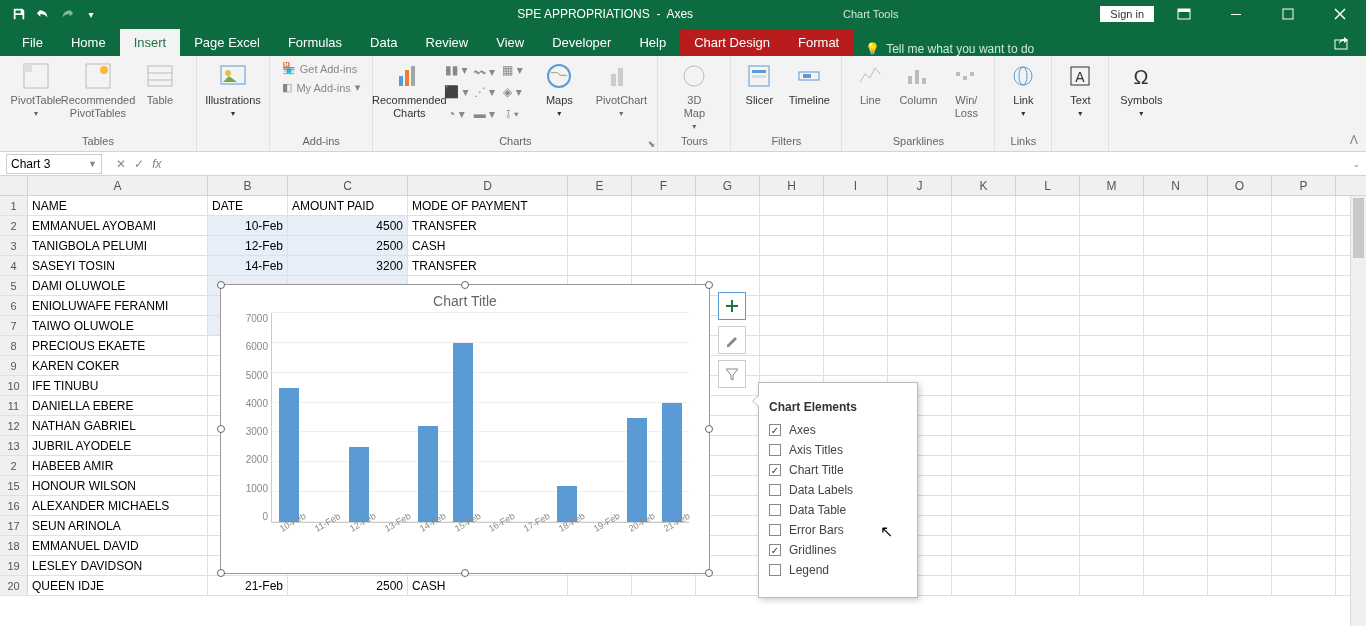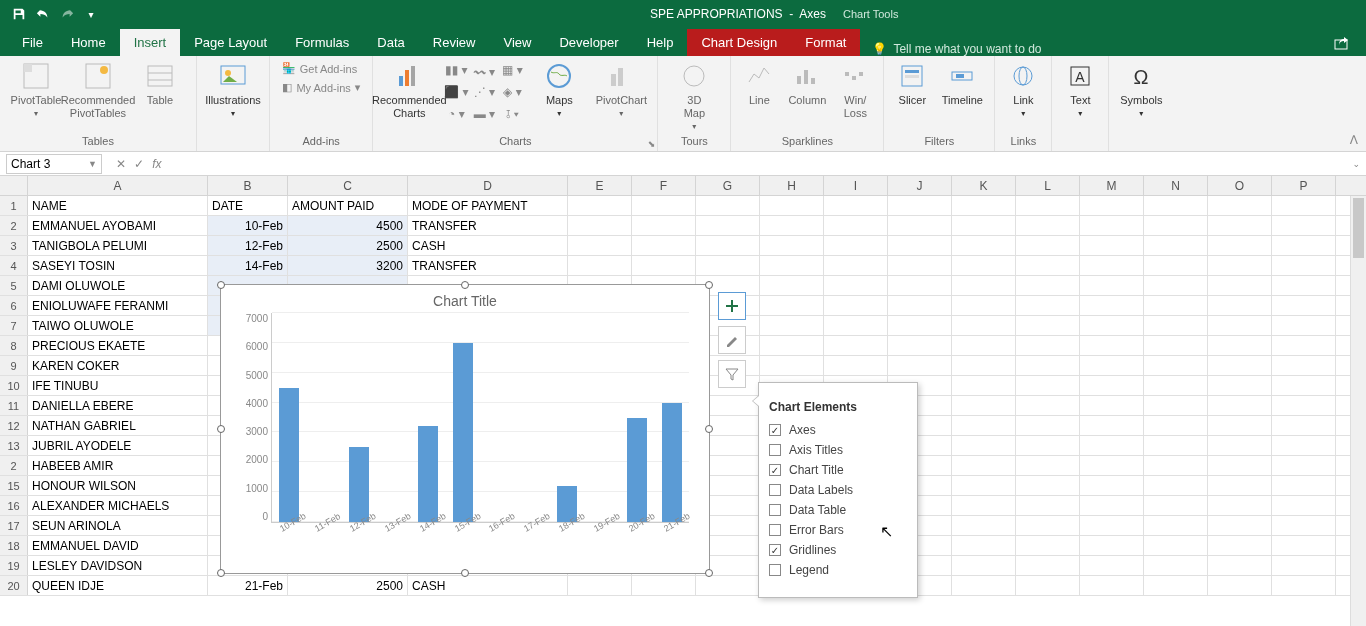--- a/index.html
+++ b/index.html
@@ -108,27 +108,51 @@
         <svg width="14" height="14" viewBox="0 0 16 16">
           <path fill="#fff" d="M11 3l4 4-4 4V8c-3 0-6 1-8 4 0-5 4-8 8-8V3z"></path>
         </svg>
       </div>
     <div class="qat-btn" style="font-size:10px">▾</div>
   </div>
   <div class="title-center">
     <span>SPE APPROPRIATIONS</span> &nbsp;-&nbsp; <span>Axes</span>
   </div>
   <div class="title-tools">Chart Tools</div>
+  <div class="title-right">
+    <div class="signin-btn">Sign in</div>
+    <div class="win-btn">
+        <svg width="14" height="12" viewBox="0 0 14 12">
+          <rect x="1" y="1" width="12" height="10" fill="none" stroke="#fff"></rect>
+          <rect x="1" y="1" width="12" height="3" fill="#fff"></rect>
+        </svg>
+      </div>
+    <div class="win-btn">
+        <svg width="12" height="12">
+          <rect x="1" y="6" width="10" height="1" fill="#fff"></rect>
+        </svg>
+      </div>
+    <div class="win-btn">
+        <svg width="12" height="12">
+          <rect x="1" y="1" width="10" height="10" fill="none" stroke="#fff"></rect>
+        </svg>
+      </div>
+    <div class="win-btn">
+        <svg width="12" height="12">
+          <path stroke="#fff" stroke-width="1.5" d="M1 1l10 10M11 1L1 11"></path>
+        </svg>
+      </div>
+  </div>
 </div>
 
 <div class="menu-bar">
   <div class="menu-tab file">File</div>
   <div class="menu-tab">Home</div>
   <div class="menu-tab active">Insert</div>
-  <div class="menu-tab">Page Layout</div>
+  <div class="menu-tab">Page Excel</div>
   <div class="menu-tab">Formulas</div>
   <div class="menu-tab">Data</div>
   <div class="menu-tab">Review</div>
   <div class="menu-tab">View</div>
   <div class="menu-tab">Developer</div>
   <div class="menu-tab">Help</div>
   <div class="menu-tab context">Chart Design</div>
   <div class="menu-tab context">Format</div>
   <div class="tellme">
     <span>💡</span>
@@ -275,20 +299,45 @@
           <span style="white-space:pre-line">3D
 Map</span>
           <span style="font-size:8px">▾</span>
         </div>
     </div>
     <div class="ribbon-group-label">Tours</div>
   </div>
 
   <div class="ribbon-group">
     <div class="ribbon-group-content">
+      <div class="rbtn-large enabled" style="width:40px">
+          <div class="rbtn-icon">
+            <svg width="24" height="24">
+              <rect x="2" y="2" width="20" height="20" fill="none" stroke="#5b9bd5"></rect>
+              <rect x="5" y="6" width="14" height="3" fill="#5b9bd5"></rect>
+              <rect x="5" y="11" width="14" height="3" fill="#ddd"></rect>
+            </svg>
+          </div>
+          <span>Slicer</span>
+        </div>
+      <div class="rbtn-large enabled" style="width:48px">
+          <div class="rbtn-icon">
+            <svg width="24" height="24">
+              <rect x="2" y="8" width="20" height="8" fill="none" stroke="#5b9bd5"></rect>
+              <rect x="6" y="10" width="8" height="4" fill="#5b9bd5"></rect>
+            </svg>
+          </div>
+          <span>Timeline</span>
+        </div>
+    </div>
+    <div class="ribbon-group-label">Filters</div>
+  </div>
+
+  <div class="ribbon-group">
+    <div class="ribbon-group-content">
       <div class="rbtn-large" style="width:40px">
           <div class="rbtn-icon">
             <svg width="24" height="20">
               <path d="M2 16l5-8 5 4 5-10 5 6" fill="none" stroke="#bbb"></path>
             </svg>
           </div>
           <span>Line</span>
         </div>
       <div class="rbtn-large" style="width:44px">
           <div class="rbtn-icon">
@@ -306,45 +355,20 @@
               <rect x="2" y="6" width="4" height="4" fill="#bbb"></rect>
               <rect x="9" y="10" width="4" height="4" fill="#bbb"></rect>
               <rect x="16" y="6" width="4" height="4" fill="#bbb"></rect>
             </svg>
           </div>
           <span style="white-space:pre-line">Win/
 Loss</span>
         </div>
     </div>
     <div class="ribbon-group-label">Sparklines</div>
-  </div>
-
-  <div class="ribbon-group">
-    <div class="ribbon-group-content">
-      <div class="rbtn-large enabled" style="width:40px">
-          <div class="rbtn-icon">
-            <svg width="24" height="24">
-              <rect x="2" y="2" width="20" height="20" fill="none" stroke="#5b9bd5"></rect>
-              <rect x="5" y="6" width="14" height="3" fill="#5b9bd5"></rect>
-              <rect x="5" y="11" width="14" height="3" fill="#ddd"></rect>
-            </svg>
-          </div>
-          <span>Slicer</span>
-        </div>
-      <div class="rbtn-large enabled" style="width:48px">
-          <div class="rbtn-icon">
-            <svg width="24" height="24">
-              <rect x="2" y="8" width="20" height="8" fill="none" stroke="#5b9bd5"></rect>
-              <rect x="6" y="10" width="8" height="4" fill="#5b9bd5"></rect>
-            </svg>
-          </div>
-          <span>Timeline</span>
-        </div>
-    </div>
-    <div class="ribbon-group-label">Filters</div>
   </div>
 
   <div class="ribbon-group">
     <div class="ribbon-group-content">
       <div class="rbtn-large enabled" style="width:40px">
           <div class="rbtn-icon">
             <svg width="24" height="24">
               <circle cx="12" cy="12" r="9" fill="none" stroke="#5b9bd5"></circle>
               <ellipse cx="12" cy="12" rx="4" ry="9" fill="none" stroke="#5b9bd5"></ellipse>
             </svg>

